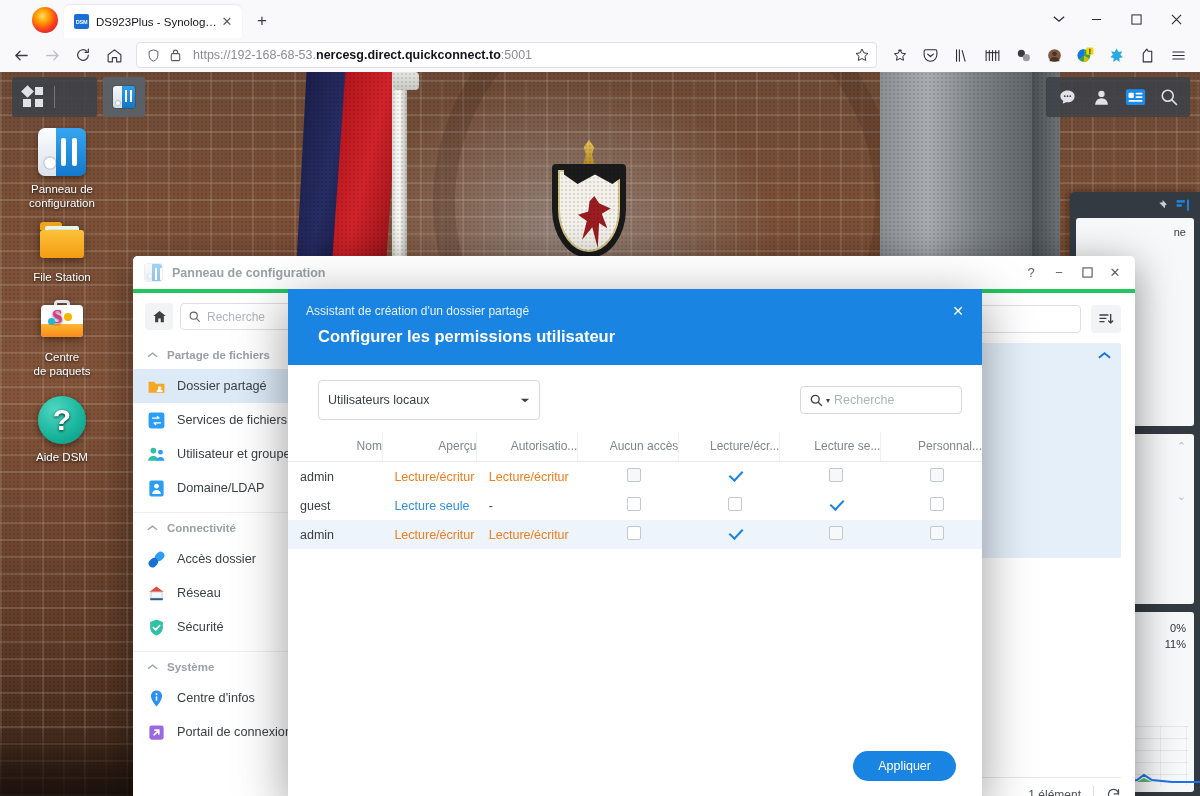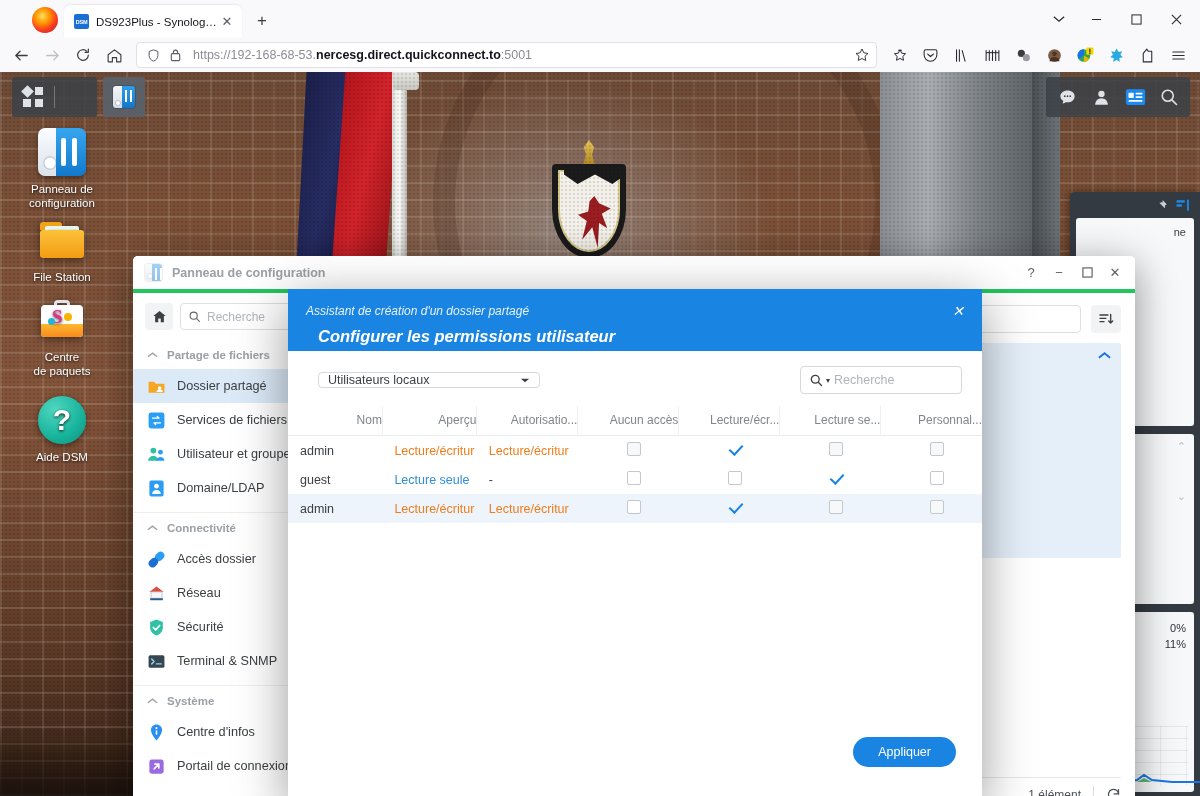--- a/index.html
+++ b/index.html
@@ -338,29 +338,29 @@
     border-top: 1px solid #e6e6e6; display:flex; align-items:center; justify-content:flex-end;
     gap: 12px; font-size: 12px; color:#4b5157;
   }
   .cp-footer .vsep { width:1px;height:17px;background:#dcdcdc;}
 
   
   .modal {
     position: absolute; left: 288px; top: 217px; width: 694px; height: 511px;
     background: #fff; box-shadow: 0 12px 48px rgba(0,0,0,.4); overflow: hidden;
   }
-  .modal-head { background: #1a84e2; height: 62px; position: relative; font-style: italic; }
+  .modal-head { background: #1a84e2; height: 76px; position: relative; }
   .modal-sub { position:absolute; left: 18px; top: 15px; font-size: 12px; color: #e7f1fb; }
   .modal-title { position:absolute; left: 30px; top: 38px; font-size: 16.5px; font-weight: bold; color: #fff;}
   .modal-x { position:absolute; right: 14px; top: 12px; width: 20px;height:20px;
     display:flex;align-items:center;justify-content:center;color:#fff;font-size:14px;}
   .modal-body { position: relative; height: 431px; }
   .mb-top { display: flex; align-items: center; padding: 15px 20px 0 30px; }
   .m-select {
-    width: 222px; height: 16px; border: 1px solid #d5d9dd; border-radius: 4px;
+    width: 222px; height: 40px; border: 1px solid #d5d9dd; border-radius: 4px;
     display: flex; align-items: center; padding: 0 9px; font-size: 12.5px; color: #3c4043;
   }
   .m-select .caret { margin-left: auto; color: #3c4043; font-size: 9px;}
   .m-search {
     margin-left: auto; width: 162px; height: 28px; border: 1px solid #d5d9dd; border-radius: 4px;
     display: flex; align-items: center; padding: 0 8px; gap: 4px; font-size: 12.5px; color: #b0b5bb;
   }
   table.perm { width: 100%; border-collapse: collapse; margin-top: 12px; table-layout: fixed; }
   table.perm th {
     font-weight: normal; font-size: 12px; color: #80868b; text-align: right;
@@ -685,29 +685,20 @@
             <span>Réseau</span>
           </div>
           <div class="nav-item">
             <span class="nav-ico">
               <svg width="19" height="19" viewBox="0 0 24 24">
                   <path d="M12 2l8 3v7c0 5-3.5 8.6-8 10-4.5-1.4-8-5-8-10V5z" fill="#2fc0a5"></path>
                   <path d="M8 12l3 3 5-5.5" fill="none" stroke="#fff" stroke-width="2.2" stroke-linecap="round" stroke-linejoin="round"></path>
                 </svg>
             </span>
             <span>Sécurité</span>
-          </div>
-          <div class="nav-item">
-            <span class="nav-ico">
-              <svg width="19" height="19" viewBox="0 0 24 24">
-                  <rect x="2" y="4" width="20" height="16" rx="2" fill="#37474f"></rect>
-                  <path d="M6 9l3 3-3 3M12 15h6" fill="none" stroke="#8fd6f0" stroke-width="1.8" stroke-linecap="round" stroke-linejoin="round"></path>
-                </svg>
-            </span>
-            <span>Terminal &amp; SNMP</span>
           </div>
 
           <div class="nav-sep"></div>
 
           <div class="grp-title">
             <svg width="11" height="8" viewBox="0 0 12 8">
                 <path d="M1 6l5-4 5 4" fill="none" stroke="#9aa0a6" stroke-width="1.4"></path>
               </svg>
             <span>Système</span>
           </div>

